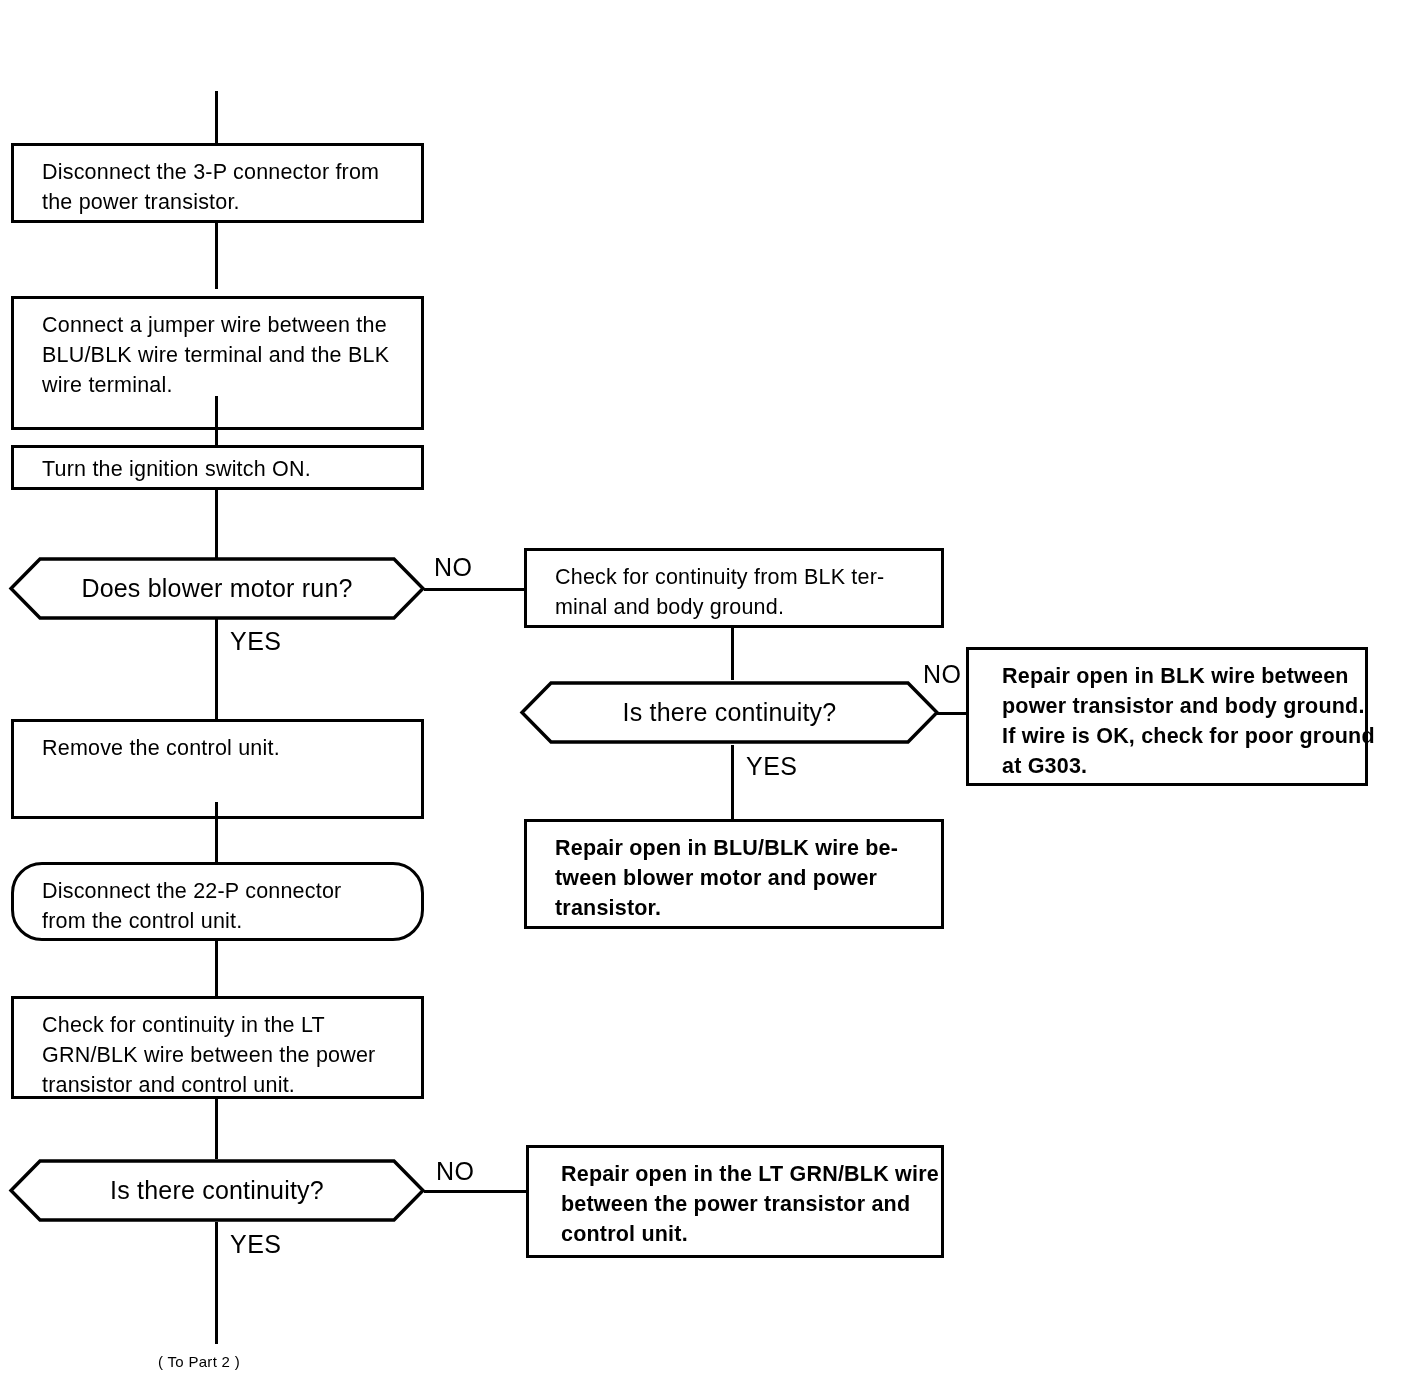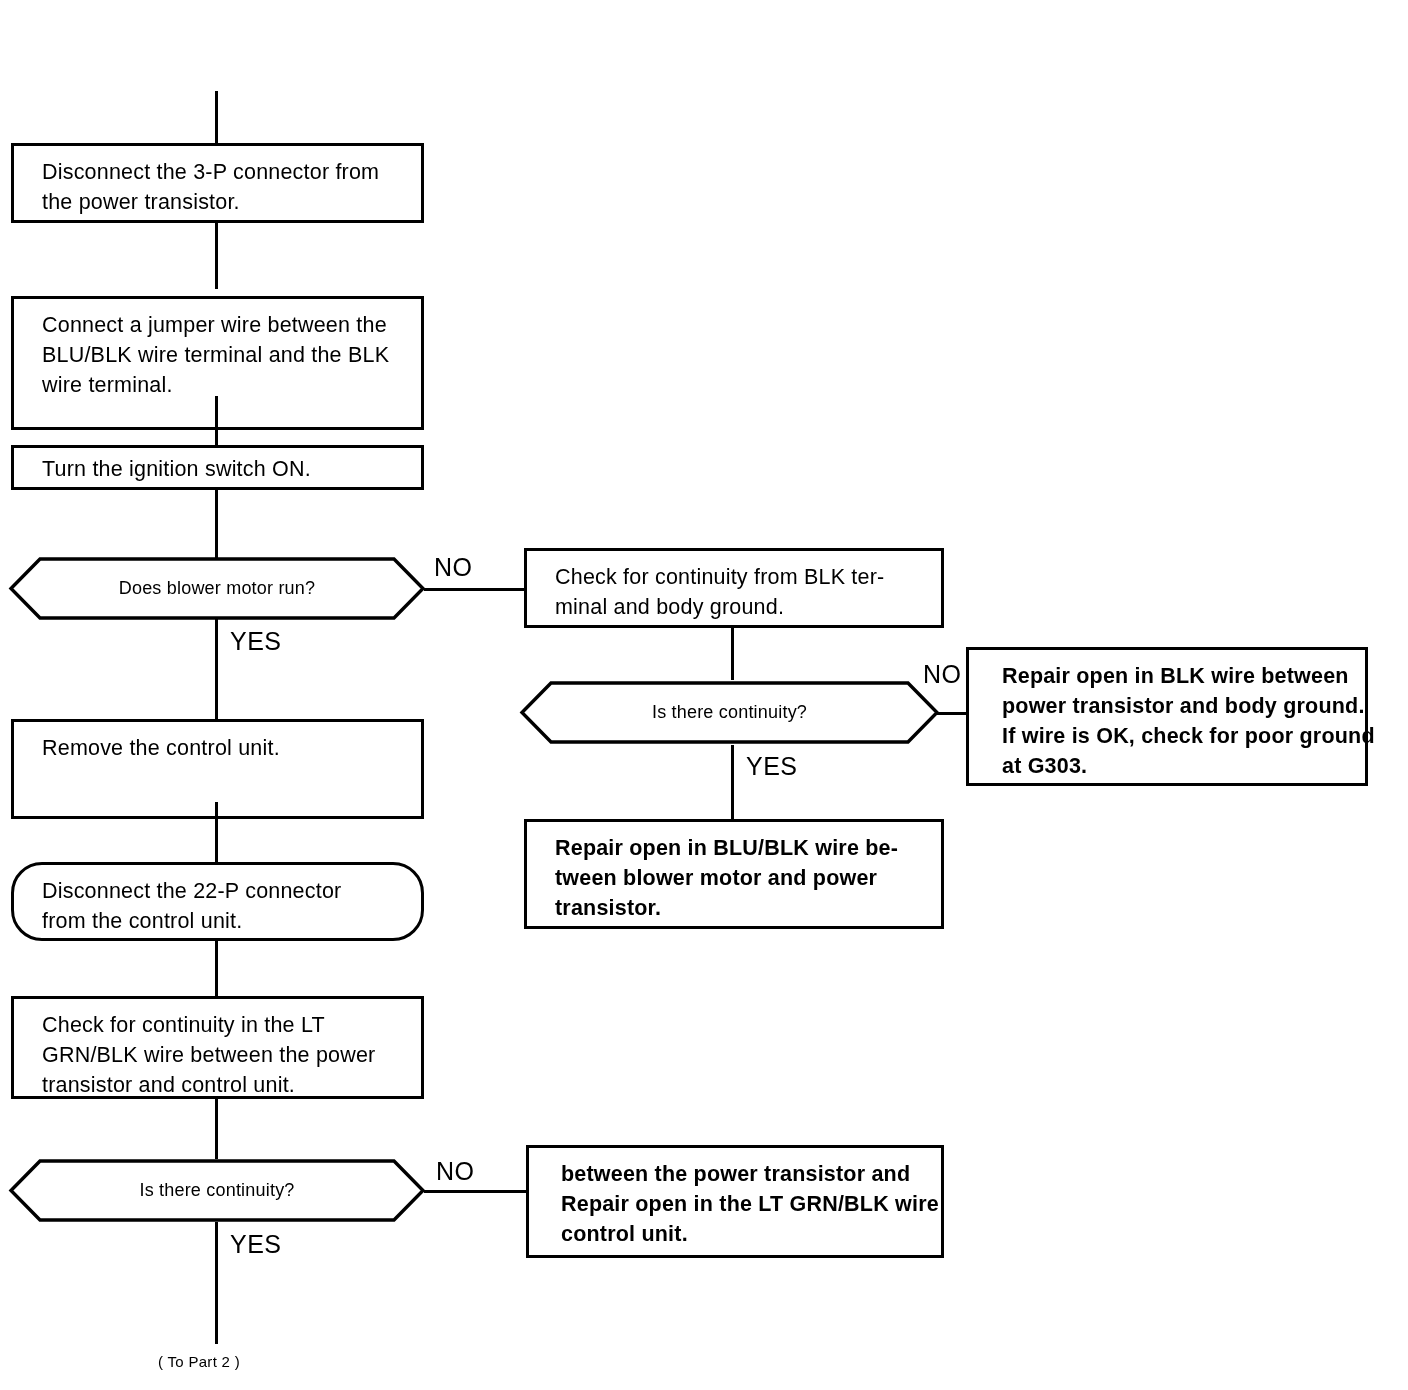--- a/index.html
+++ b/index.html
@@ -41,21 +41,21 @@
   .hex {
     position: absolute;
   }
   .hex svg { display: block; }
   .hex .hexlabel {
     position: absolute;
     left: 0; right: 0;
     top: 50%;
     transform: translateY(-52%);
     text-align: center;
-    font-size: 18px;
+    font-size: 25px;
     color: #000000;
     font-weight: normal;
     letter-spacing: 0.2px;
   }
 
   
   .vline {
     position: absolute;
     width: 0;
     border-left: 3px solid #000000;
@@ -198,22 +198,22 @@
   <div class="box" style="left:524px; top:819px; width:420px; height:110px;">
     <div class="txt bold">
       <span class="ln">Repair open in BLU/BLK wire be-</span>
       <span class="ln">tween blower motor and power</span>
       <span class="ln">transistor.</span>
     </div>
   </div>
 
   <div class="box" style="left:526px; top:1145px; width:418px; height:113px;">
     <div class="txt bold" style="left:32px;">
+      <span class="ln">Repair open in the LT GRN/BLK wire</span>
       <span class="ln">between the power transistor and</span>
-      <span class="ln">Repair open in the LT GRN/BLK wire</span>
       <span class="ln">control unit.</span>
     </div>
   </div>
 
   <div class="box" style="left:966px; top:647px; width:402px; height:139px;">
     <div class="txt bold" style="left:33px; right:10px;">
       <span class="ln">Repair open in BLK wire between</span>
       <span class="ln">power transistor and body ground.</span>
       <span class="ln">If wire is OK, check for poor ground</span>
       <span class="ln">at G303.</span>

